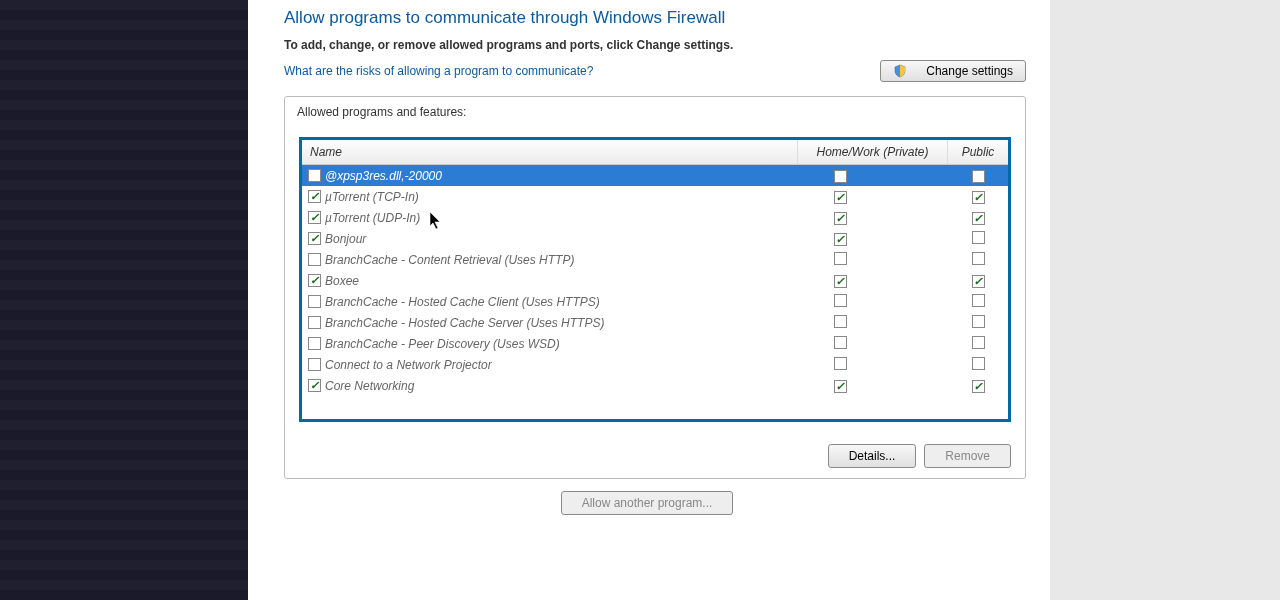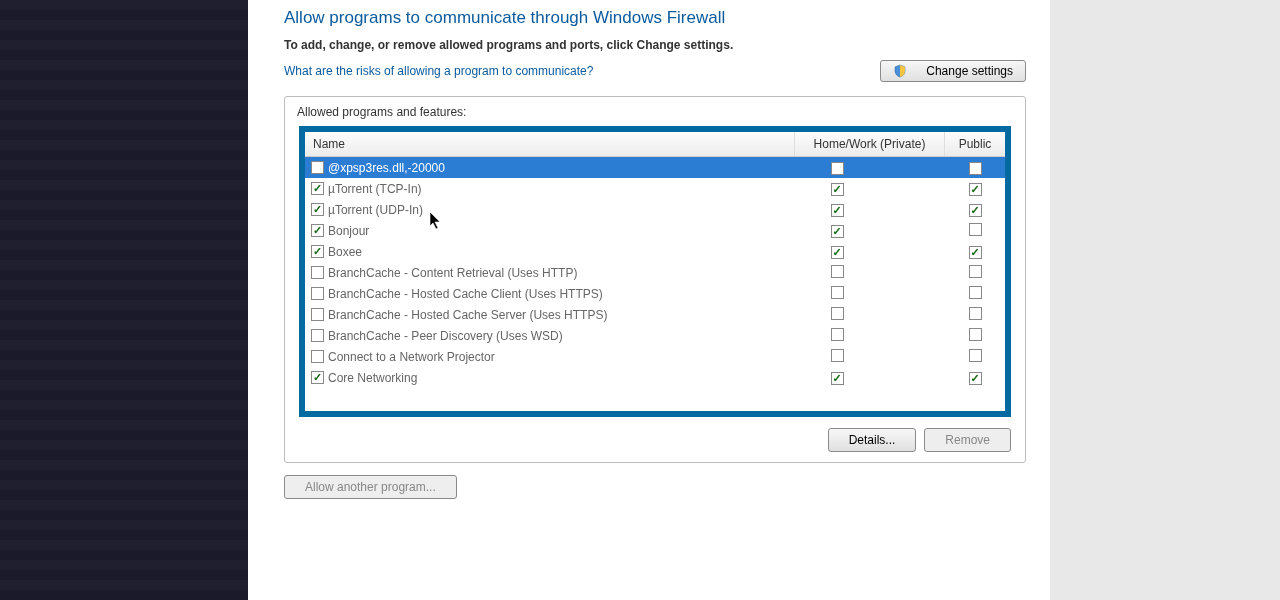--- a/index.html
+++ b/index.html
@@ -75,24 +75,25 @@
       border-radius: 3px;
       padding-bottom: 10px;
       margin-bottom: 12px;
     }
     .group-title {
       font-size: 12px;
       padding: 8px 12px 6px;
       color: #333;
     }
     .list-wrap {
-      margin: 1px 14px;
-      border: 6px solid #0369a1;
+      margin: 12px 14px;
+      border: 3px solid #0369a1;
       background: #fff;
       position: relative;
+      font-style: italic;
     }
     .list-header {
       display: flex;
       background: linear-gradient(#fdfdfd, #ececec);
       border-bottom: 1px solid #ccc;
       font-size: 12px;
       color: #333;
     }
     .col-name { flex: 1; padding: 5px 8px; border-right: 1px solid #ddd; }
     .col-hw { width: 150px; padding: 5px 8px; text-align: center; border-right: 1px solid #ddd; }
@@ -140,21 +141,21 @@
     }
     .row.selected .chk.checked::after { color: #fff; }
     .action-row {
       display: flex;
       justify-content: flex-end;
       gap: 8px;
       padding: 10px 14px 0;
     }
     .footer-row {
       display: flex;
-      justify-content: flex-start;
+      justify-content: center;
       padding-right: 16px;
     }
     .btn-wide { padding: 4px 20px; }
     .cursor {
       position: absolute;
       width: 14px; height: 20px;
       pointer-events: none;
       z-index: 100;
     }
     ::-webkit-scrollbar { width: 16px; }
@@ -220,33 +221,33 @@
           <div class="row">
             <div class="c-name">
               <span class="chk checked"></span>
               <span>Bonjour</span>
             </div>
             <div class="c-hw"><span class="chk checked"></span></div>
             <div class="c-pub"><span class="chk"></span></div>
           </div>
           <div class="row">
             <div class="c-name">
+              <span class="chk"></span>
+              <span>BranchCache - Content Retrieval (Uses HTTP)</span>
+            </div>
+            <div class="c-hw"><span class="chk"></span></div>
+            <div class="c-pub"><span class="chk"></span></div>
+          </div>
+          <div class="row">
+            <div class="c-name">
               <span class="chk checked"></span>
               <span>Boxee</span>
             </div>
             <div class="c-hw"><span class="chk checked"></span></div>
             <div class="c-pub"><span class="chk checked"></span></div>
-          </div>
-          <div class="row">
-            <div class="c-name">
-              <span class="chk"></span>
-              <span>BranchCache - Content Retrieval (Uses HTTP)</span>
-            </div>
-            <div class="c-hw"><span class="chk"></span></div>
-            <div class="c-pub"><span class="chk"></span></div>
           </div>
           <div class="row">
             <div class="c-name">
               <span class="chk"></span>
               <span>BranchCache - Hosted Cache Client (Uses HTTPS)</span>
             </div>
             <div class="c-hw"><span class="chk"></span></div>
             <div class="c-pub"><span class="chk"></span></div>
           </div>
           <div class="row">

